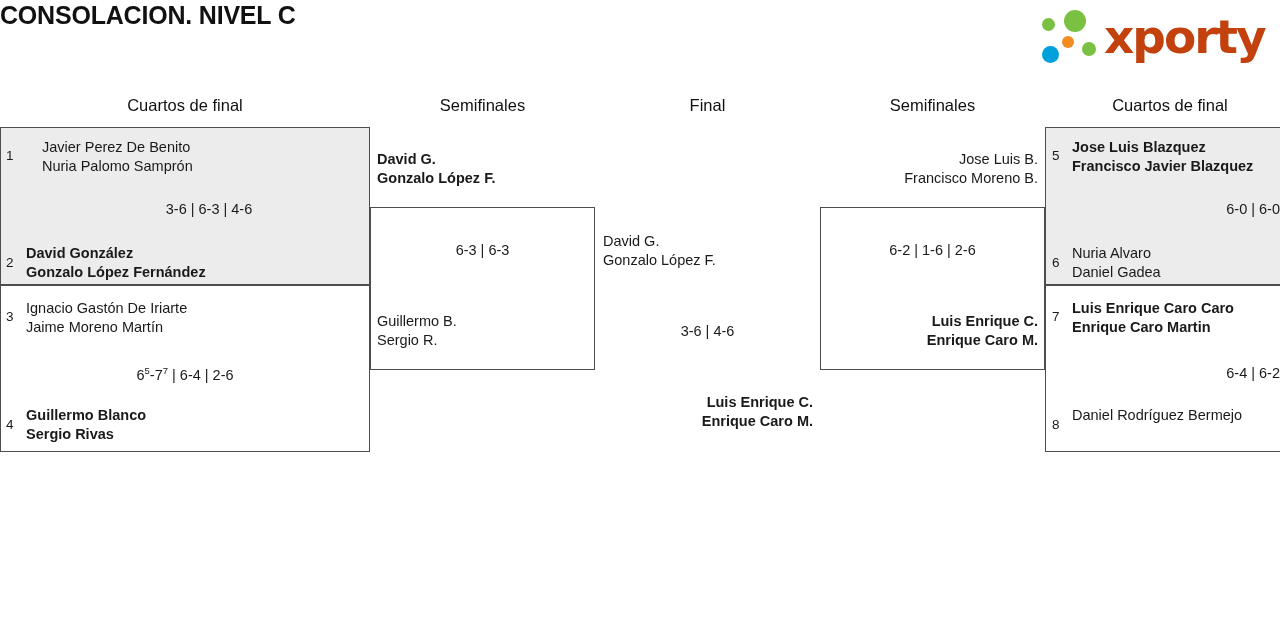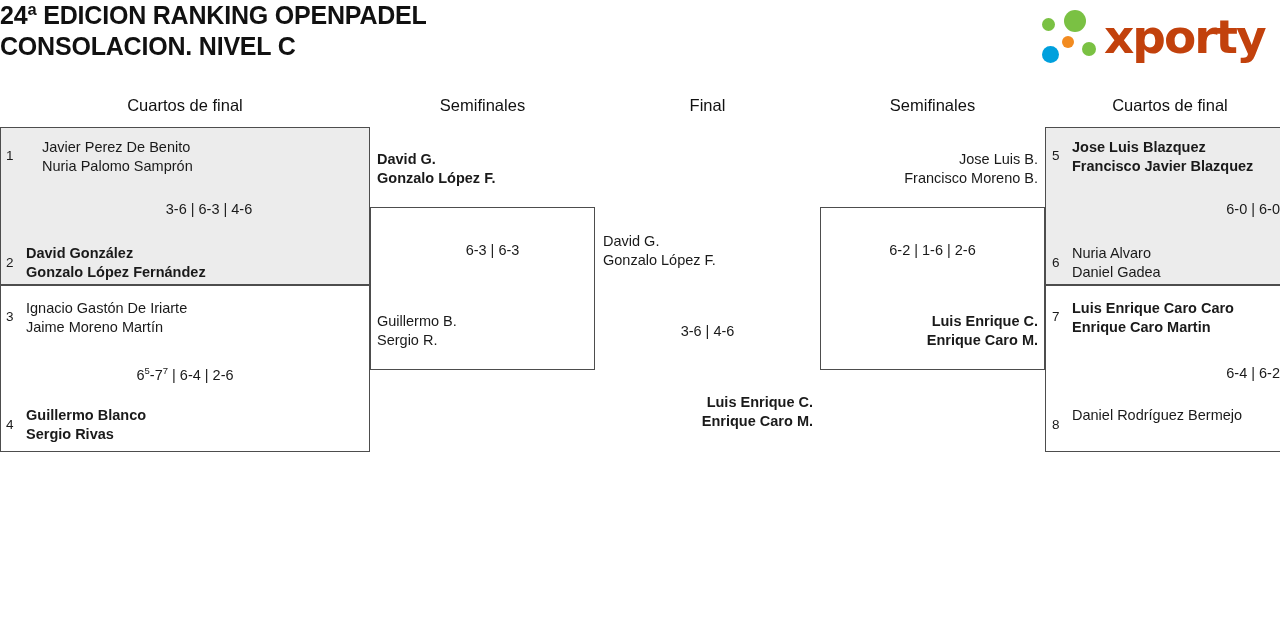--- a/index.html
+++ b/index.html
@@ -103,21 +103,20 @@
   }
   .score sup {
     font-size: 9.5px;
     vertical-align: super;
   }
 </style>
 </head>
 <body>
 
 <div class="title">
-  <div>24ª EDICION RANKING OPENPADEL</div>
   <div>CONSOLACION. NIVEL C</div>
 </div>
 
 <div class="logo">
   <span class="dot" style="left:22px; top:4px; width:22px; height:22px; background:#7ac143;"></span>
   <span class="dot" style="left:0px; top:12px; width:13px; height:13px; background:#7ac143;"></span>
   <span class="dot" style="left:20px; top:30px; width:12px; height:12px; background:#f28b20;"></span>
   <span class="dot" style="left:0px; top:40px; width:17px; height:17px; background:#00a0dd;"></span>
   <span class="dot" style="left:40px; top:36px; width:14px; height:14px; background:#7ac143;"></span>
   <span class="logo-text">xporty</span>
@@ -155,21 +154,21 @@
 <div class="team win" style="left:26px; top:406px;">
   <div>Guillermo Blanco</div>
   <div>Sergio Rivas</div>
 </div>
 
 <div class="box" style="left:370px; top:207px; width:225px; height:163px;"></div>
 <div class="team win" style="left:377px; top:150px;">
   <div>David G.</div>
   <div>Gonzalo López F.</div>
 </div>
-<div class="score" style="left:370px; top:242px; width:225px; text-align:center;padding-left:10px;">6-3 | 6-3</div>
+<div class="score" style="left:370px; top:242px; width:225px; text-align:center;">6-3 | 6-3</div>
 <div class="team" style="left:377px; top:312px;">
   <div>Guillermo B.</div>
   <div>Sergio R.</div>
 </div>
 
 <div class="team" style="left:603px; top:232px;">
   <div>David G.</div>
   <div>Gonzalo López F.</div>
 </div>
 <div class="score" style="left:595px; top:323px; width:225px; text-align:center;">3-6 | 4-6</div>

